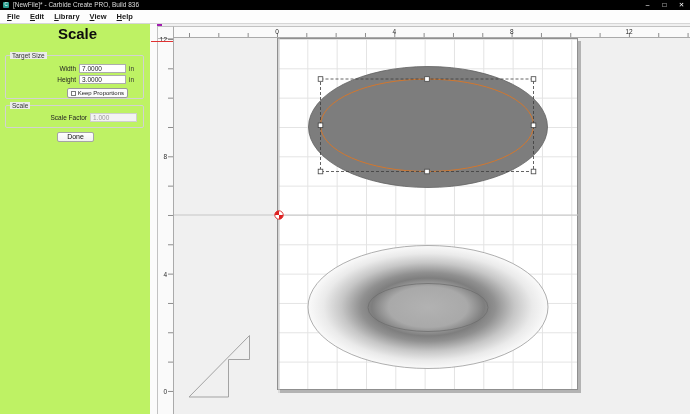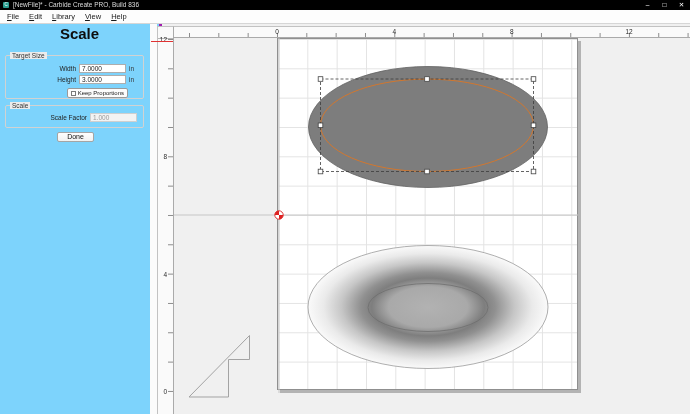--- a/index.html
+++ b/index.html
@@ -15,27 +15,27 @@
               margin:0 4px 0 3px; color:#fff; font-size:4.5px; line-height:6px;
               text-align:center; }
   .win-controls { margin-left:auto; display:flex; height:10px; }
   .win-btn { width:17px; text-align:center; color:#fff; font-size:6.5px;
              line-height:10px; }
 
   
   .menubar { position:absolute; left:0; top:10px; width:690px; height:14px;
              background:#fdfdfd; border-bottom:1px solid #d6d6d6;
              display:flex; align-items:center; font-size:7.5px; color:#1a1a1a;
-             padding-left:2px; }
+             padding-left:2px;font-weight:bold; }
   .menu-item { padding:0 5px; }
   .accel { text-decoration:underline; }
 
   
   .panel { position:absolute; left:0; top:24px; width:162px; height:390px;
-           background:#7dd3fc; border-right:3px solid #a21caf;
+           background:#bef264; border-right:7px solid #a21caf;
            font-size:6.5px; color:#222; }
   .panel-title { position:absolute; top:1px; left:0; width:100%;
                  text-align:center; font-size:15px; font-weight:bold; color:#0d0d0d; }
   .groupbox { position:absolute; left:5px; width:139px;
               border:1px solid #d2d2d2; border-radius:2px; }
   .groupbox-label { position:absolute; top:-4px; left:4px; background:#ebebeb;
                     padding:0 2px; font-size:6.5px; color:#333; white-space:nowrap; }
   #group-target { top:31px; height:44px; }
   #group-scale  { top:81px; height:23px; }
   .frow { position:absolute; right:6px; display:flex; align-items:center;

